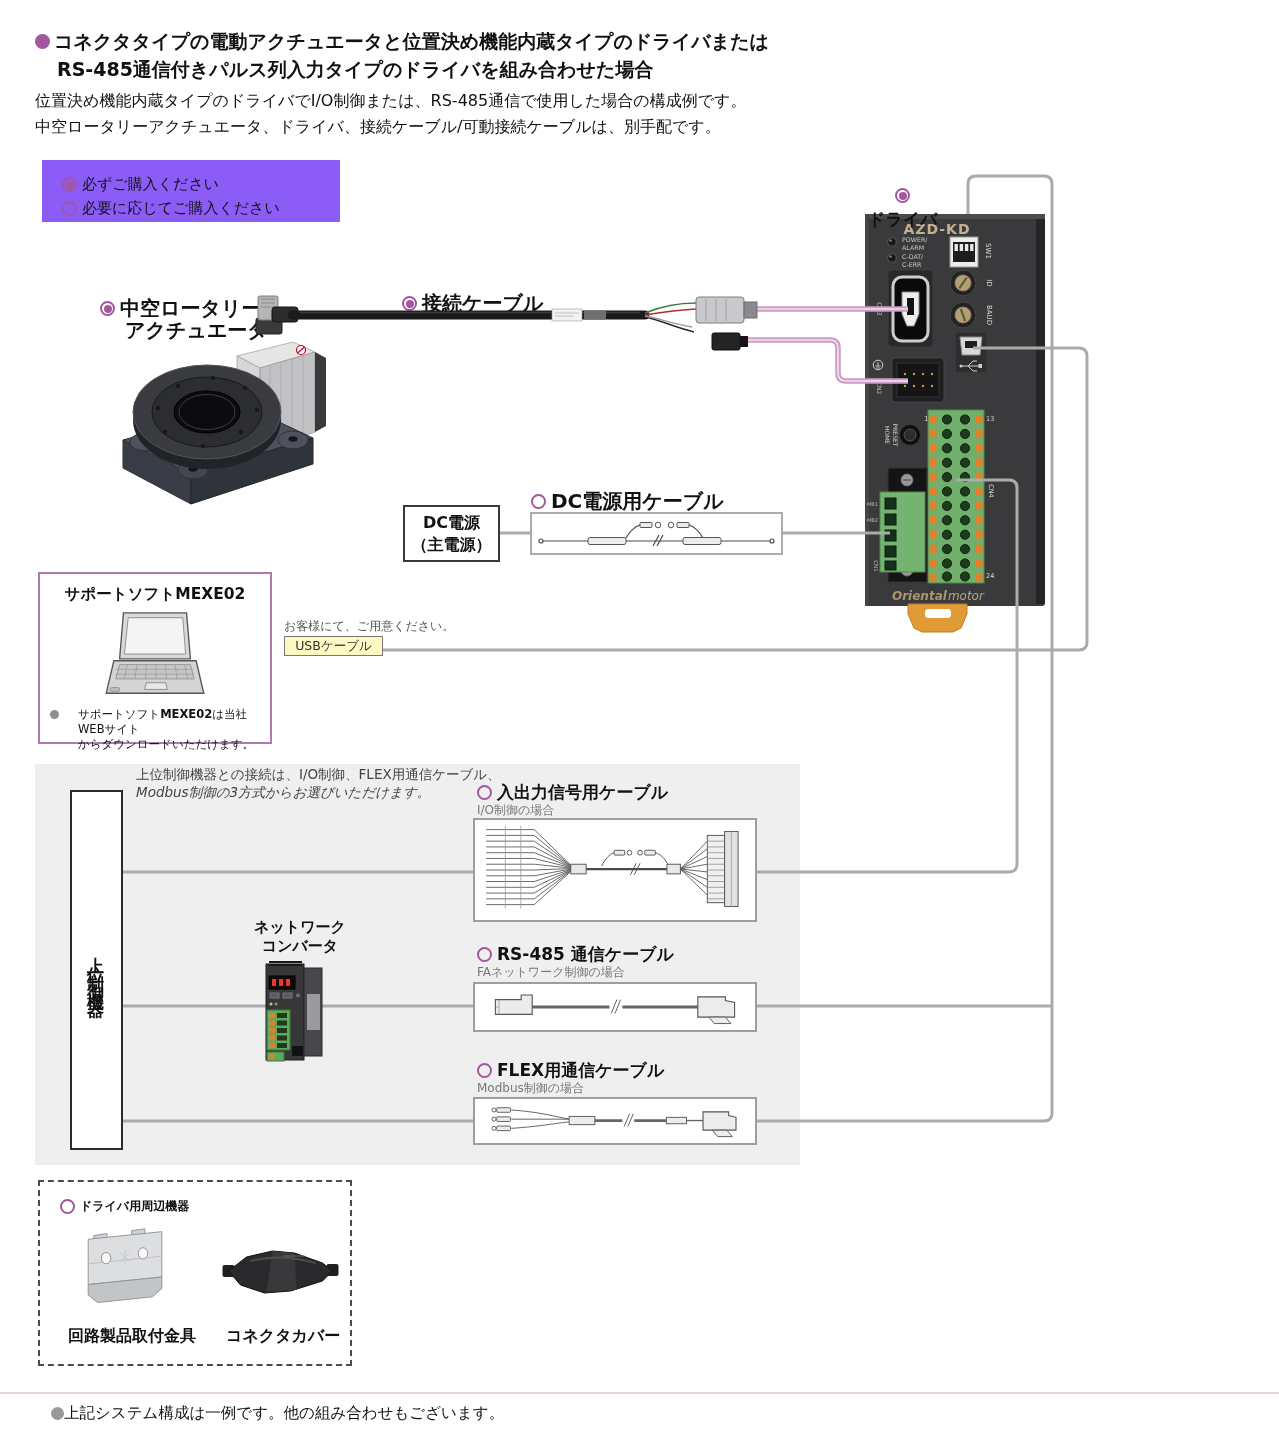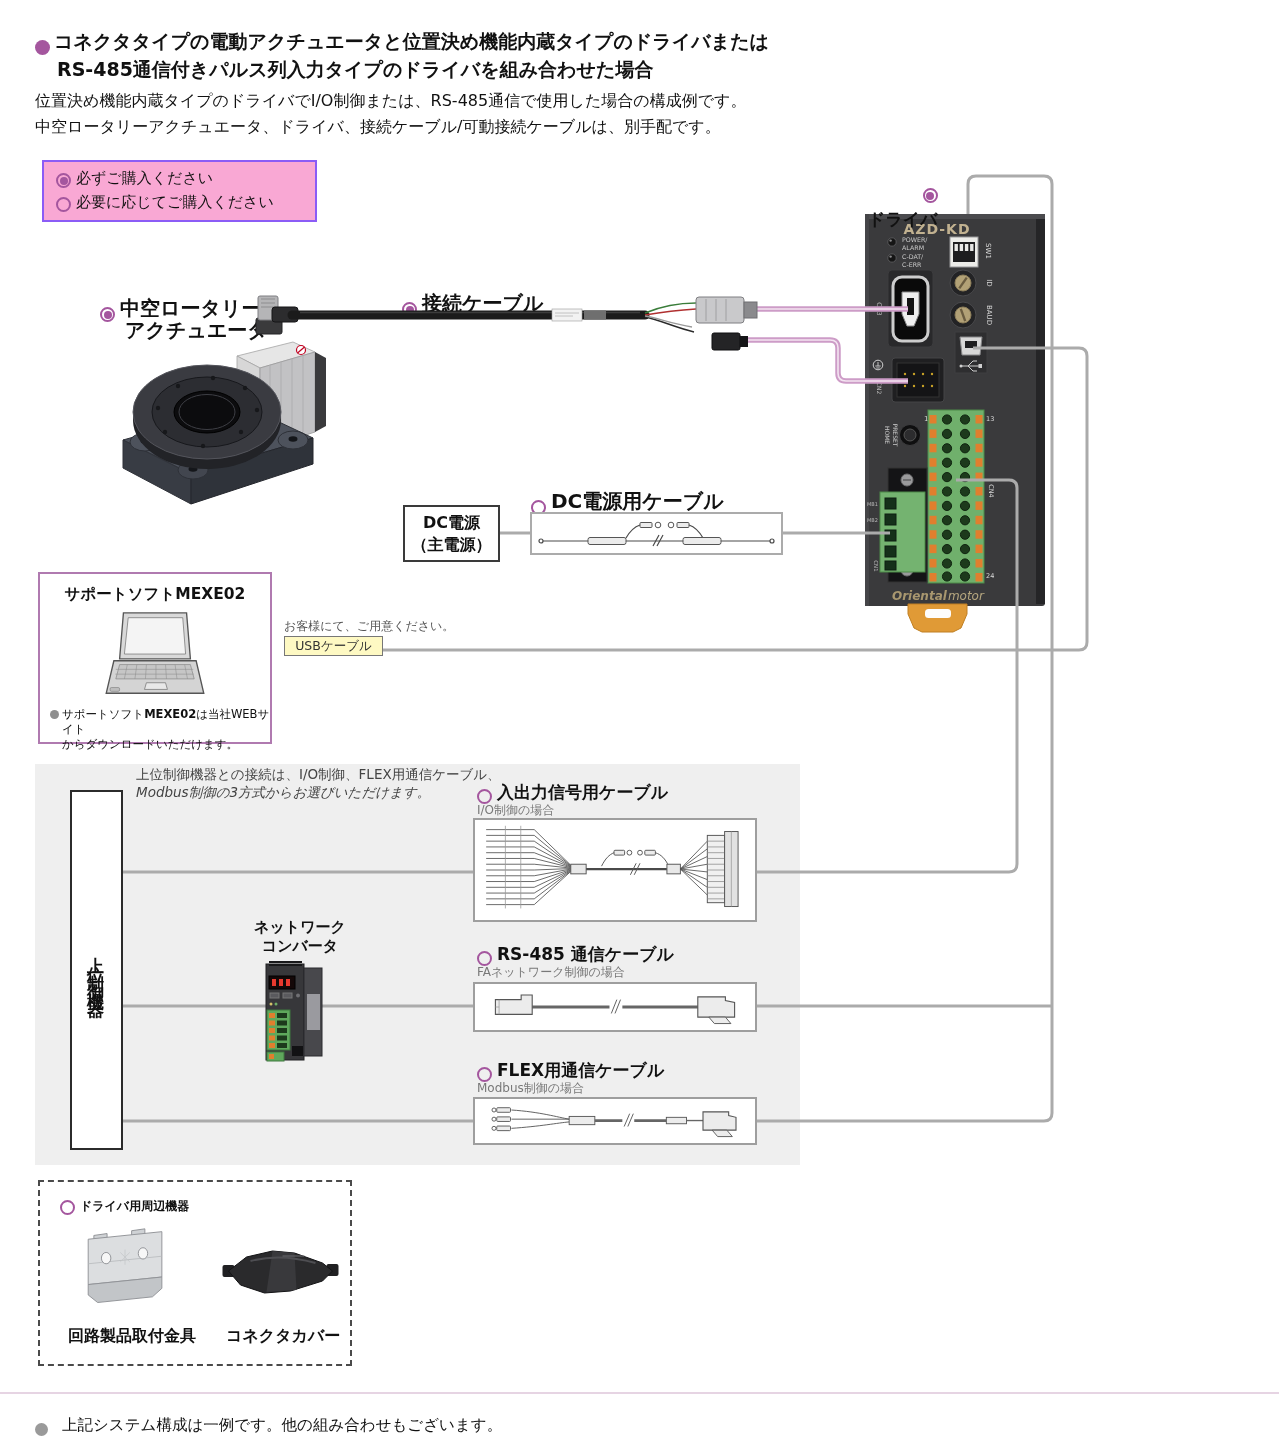--- a/index.html
+++ b/index.html
@@ -5,21 +5,21 @@
   :root{
     --acc:#a4569e;
     --line-gray:#ababab;
     --line-pink:#cd9cc7;
     --panel:#efefef;
   }
   html,body{margin:0;padding:0;background:#fff;}
   body{font-family:"DejaVu Sans","Liberation Sans",sans-serif;color:#111;}
   #canvas{position:relative;width:1279px;height:1452px;background:#fff;overflow:hidden;}
   .abs{position:absolute;}
-  .row{display:flex;align-items:flex-end;gap:5px;}
+  .row{display:flex;align-items:center;gap:5px;}
   .b{font-weight:700;}
   .t19{font-size:19px;font-weight:700;line-height:27px;}
   .t16{font-size:16px;line-height:25px;}
   .lbl16{font-size:20px;font-weight:700;}
   .lbl17{font-size:17px;font-weight:700;}
   .sub12{font-size:12px;color:#787878;}
   .mk{display:inline-block;box-sizing:border-box;width:15px;height:15px;border:2.5px solid var(--acc);border-radius:50%;position:relative;flex:0 0 auto;}
   .mk.filled::after{content:"";position:absolute;inset:1.5px;background:var(--acc);border-radius:50%;}
   .dot{display:inline-block;width:15px;height:15px;border-radius:50%;background:var(--acc);flex:0 0 auto;}
   .gdot{display:inline-block;width:13px;height:13px;border-radius:50%;background:#9a9a9a;flex:0 0 auto;}
@@ -233,21 +233,21 @@
   </svg>
 
   <div class="abs row" style="left:35px;top:28px;gap:4px;">
     <span class="dot"></span>
     <span class="t19">コネクタタイプの電動アクチュエータと位置決め機能内蔵タイプのドライバまたは</span>
   </div>
   <div class="abs t19" style="left:57px;top:56px;">RS-485通信付きパルス列入力タイプのドライバを組み合わせた場合</div>
   <div class="abs t16" style="left:35px;top:88px;">位置決め機能内蔵タイプのドライバでI/O制御または、RS-485通信で使用した場合の構成例です。</div>
   <div class="abs t16" style="left:35px;top:114px;">中空ロータリーアクチュエータ、ドライバ、接続ケーブル/可動接続ケーブルは、別手配です。</div>
 
-  <div class="abs" style="left:42px;top:160px;width:275px;height:62px;background:#f9a8d4;border:2px solid #8b5cf6;box-sizing:border-box;">
+  <div class="abs" style="left:42px;top:160px;width:298px;height:62px;background:#8b5cf6;border:8px solid #8b5cf6;box-sizing:border-box;">
     <div class="row" style="margin:7px 0 0 12px;font-size:15px;font-weight:500;">
       <span class="mk filled"></span>
       <span>必ずご購入ください</span>
     </div>
     <div class="row" style="margin:5px 0 0 12px;font-size:15px;font-weight:500;">
       <span class="mk"></span>
       <span>必要に応じてご購入ください</span>
     </div>
   </div>
 
@@ -379,21 +379,21 @@
     </div>
     <svg style="display:block;margin:6px auto 0;" width="110" height="88" viewBox="0 0 110 92">
       <polygon points="22,2 88,2 92,50 18,50" fill="#d9d9d9" stroke="#555" stroke-width="1.4"></polygon>
       <polygon points="27,7 84,7 87,45 23,45" fill="#f4f4f4" stroke="#777" stroke-width="0.8"></polygon>
       <polygon points="12,52 98,52 106,86 4,86" fill="#d4d4d4" stroke="#555" stroke-width="1.4"></polygon>
       <polygon points="18,56 92,56 96,71 14,71" fill="#c6c6c6" stroke="#777" stroke-width="0.6"></polygon>
       <path d="M14 61 H95 M13.5 66 H95.5 M26 56 L23 71 M36 56 L34 71 M46 56 L45 71 M56 56 L56 71 M66 56 L67 71 M76 56 L78 71 M86 56 L89 71" stroke="#8f8f8f" stroke-width="0.6" fill="none"></path>
       <polygon points="46,75 66,75 68,82 44,82" fill="#e8e8e8" stroke="#777" stroke-width="0.8"></polygon>
       <rect x="8" y="80" width="10" height="4" rx="1.5" fill="#bdbdbd" stroke="#777" stroke-width="0.6"></rect>
     </svg>
-    <div class="row" style="margin:8px 0 0 10px;font-size:11.5px;gap:3px;align-items:flex-start;">
+    <div class="row" style="margin:8px 0 0 10px;font-size:11.5px;gap:19px;align-items:flex-start;">
       <span class="sgdot" style="margin-top:3px;"></span>
       <span><span>サポートソフト</span><span class="b">MEXE02</span><span>は当社WEBサイト</span><br>
       <span>からダウンロードいただけます。</span></span>
     </div>
   </div>
 
   <div class="abs" style="left:284px;top:618px;font-size:12px;color:#555;">お客様にて、ご用意ください。</div>
   <div class="abs" style="left:284px;top:636px;width:99px;height:20px;border:1.5px solid #777;box-sizing:border-box;background:#fef9c3;display:flex;align-items:center;justify-content:center;font-size:12.5px;color:#333;">
     <span>USBケーブル</span>
   </div>
@@ -543,18 +543,18 @@
       <polygon points="8,31 26,17 52,11 74,13 102,23 112,31 102,41 70,51 44,53 20,45" fill="#2a2a2c" stroke="#131315"></polygon>
       <polygon points="52,11 74,13 76,50 46,52" fill="#39393c"></polygon>
       <path d="M30 21 Q60 13 95 23" stroke="#4e4e52" stroke-width="2" fill="none"></path>
       <path d="M62 16 H84" stroke="#6a6a6e" stroke-width="1" fill="none"></path>
     </svg>
     <div class="abs" style="left:28px;top:144px;font-size:16px;font-weight:700;">回路製品取付金具</div>
     <div class="abs" style="left:186px;top:144px;font-size:16px;font-weight:700;">コネクタカバー</div>
   </div>
 
   <div class="abs" style="left:0;top:1392px;width:1279px;height:2px;background:#e6d4e3;"></div>
-  <div class="abs row" style="left:35px;top:1403px;gap:14px;margin-top:12px;">
+  <div class="abs row" style="left:51px;top:1403px;gap:0;">
     <span class="gdot"></span>
     <span style="font-size:15.5px;">上記システム構成は一例です。他の組み合わせもございます。</span>
   </div>
 
 </div>
 
 </body></html>

